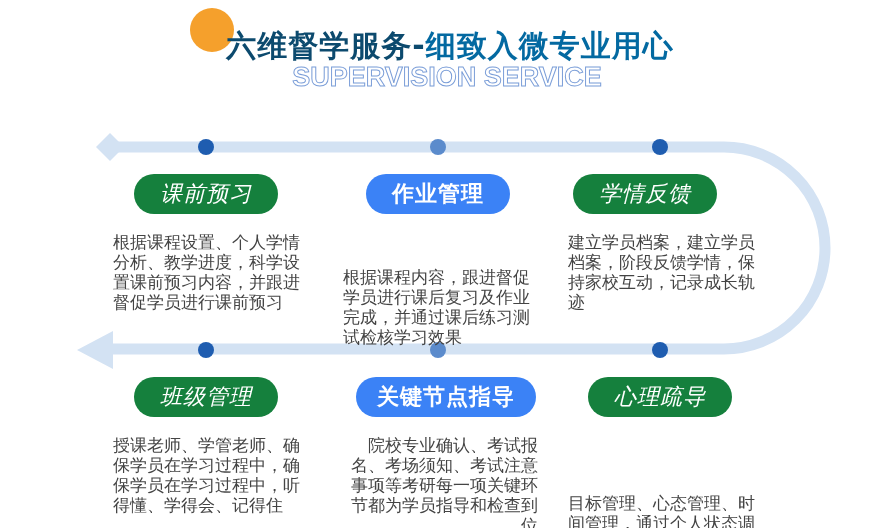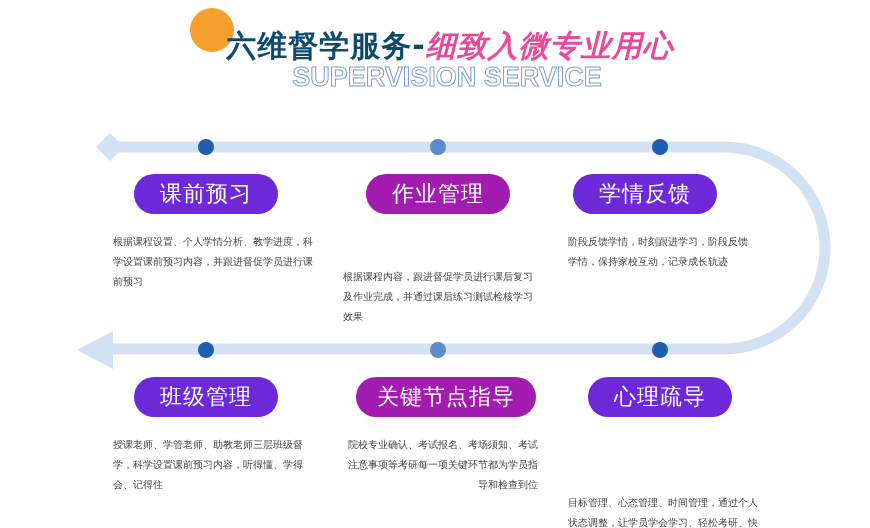--- a/index.html
+++ b/index.html
@@ -11,36 +11,36 @@
     .sun {
       position: absolute; left: 190px; top: 8px; width: 44px; height: 44px;
       border-radius: 50%; background: #f5a02c;
     }
     .title {
       position: absolute; left: 0; top: 28px; width: 900px; text-align: center;
       font-size: 30px; font-weight: bold; letter-spacing: 1px; line-height: 36px;
       white-space: nowrap;
     }
     .title .dark { color: #0c4a6e; }
-    .title .blue { color: #ec4899; font-style: italic; }
+    .title .blue { color: #0369a1; }
     .subtitle {
       position: absolute; left: 0; top: 62px; width: 894px; text-align: center;
       font-family: "Liberation Sans", sans-serif; font-size: 27px; font-weight: bold;
       color: #ffffff; -webkit-text-stroke: 1px #7b9ed8; letter-spacing: 0px;
       line-height: 30px; white-space: nowrap;
     }
     .pill {
       position: absolute; height: 40px; border-radius: 20px; color: #ffffff;
       font-size: 22px; line-height: 40px; text-align: center; letter-spacing: 1px;
       white-space: nowrap;
     }
-    .pill.dark { background: #6d28d9; }
-    .pill.light { background: #a21caf; }
+    .pill.dark { background: #15803d; font-style: italic; }
+    .pill.light { background: #3b82f6; font-weight: bold; }
     .desc {
-      position: absolute; font-size: 10px; line-height: 20px; color: #444444;
+      position: absolute; font-size: 17px; line-height: 20px; color: #444444;
       width: 200px;
     }
   </style>
 </head>
 <body>
 
 <svg class="track-svg" viewBox="0 0 870 528">
   <g>
     <path d="M 112 147 L 724 147 A 101 101 0 0 1 724 349 L 108 349" fill="none" stroke="#d3e2f3" stroke-width="11"></path>
   </g>
@@ -61,22 +61,22 @@
 </div>
 <div class="subtitle">SUPERVISION SERVICE</div>
 
 <div class="pill dark" style="left:134px; top:174px; width:144px;">课前预习</div>
 <div class="desc" style="left:113px; top:232px;">根据课程设置、个人学情分析、教学进度，科学设置课前预习内容，并跟进督促学员进行课前预习</div>
 
 <div class="pill light" style="left:366px; top:174px; width:144px;">作业管理</div>
 <div class="desc" style="left:343px; top:232px; width:192px;margin-top:35px;">根据课程内容，跟进督促学员进行课后复习及作业完成，并通过课后练习测试检核学习效果</div>
 
 <div class="pill dark" style="left:573px; top:174px; width:144px;">学情反馈</div>
-<div class="desc" style="left:568px; top:232px; width:188px;">阶段反馈学情，时刻跟进学习，阶段反馈学情，保持家校互动，记录成长轨迹</div>
+<div class="desc" style="left:568px; top:232px; width:188px;">建立学员档案，建立学员档案，阶段反馈学情，保持家校互动，记录成长轨迹</div>
 
 <div class="pill dark" style="left:134px; top:377px; width:144px;">班级管理</div>
-<div class="desc" style="left:113px; top:435px; width:190px;">授课老师、学管老师、助教老师三层班级督学，科学设置课前预习内容，听得懂、学得会、记得住</div>
+<div class="desc" style="left:113px; top:435px; width:190px;">授课老师、学管老师、确保学员在学习过程中，确保学员在学习过程中，听得懂、学得会、记得住</div>
 
 <div class="pill light" style="left:356px; top:377px; width:180px;">关键节点指导</div>
 <div class="desc" style="left:343px; top:435px; width:195px;text-align:right;">院校专业确认、考试报名、考场须知、考试注意事项等考研每一项关键环节都为学员指导和检查到位</div>
 
 <div class="pill dark" style="left:588px; top:377px; width:144px;">心理疏导</div>
 <div class="desc" style="left:568px; top:454px; width:192px;margin-top:39px;">目标管理、心态管理、时间管理，通过个人状态调整，让学员学会学习、轻松考研、快乐生活</div>
 
 </body></html>

